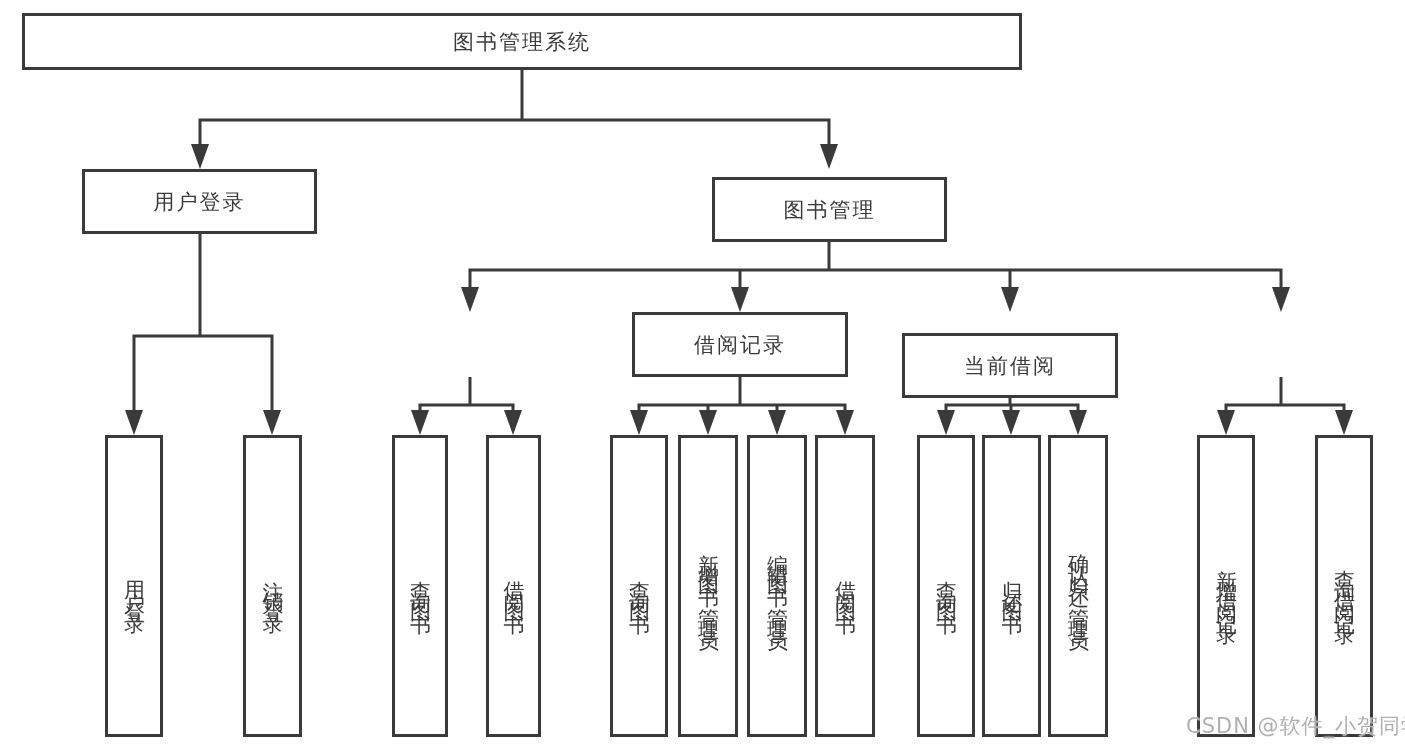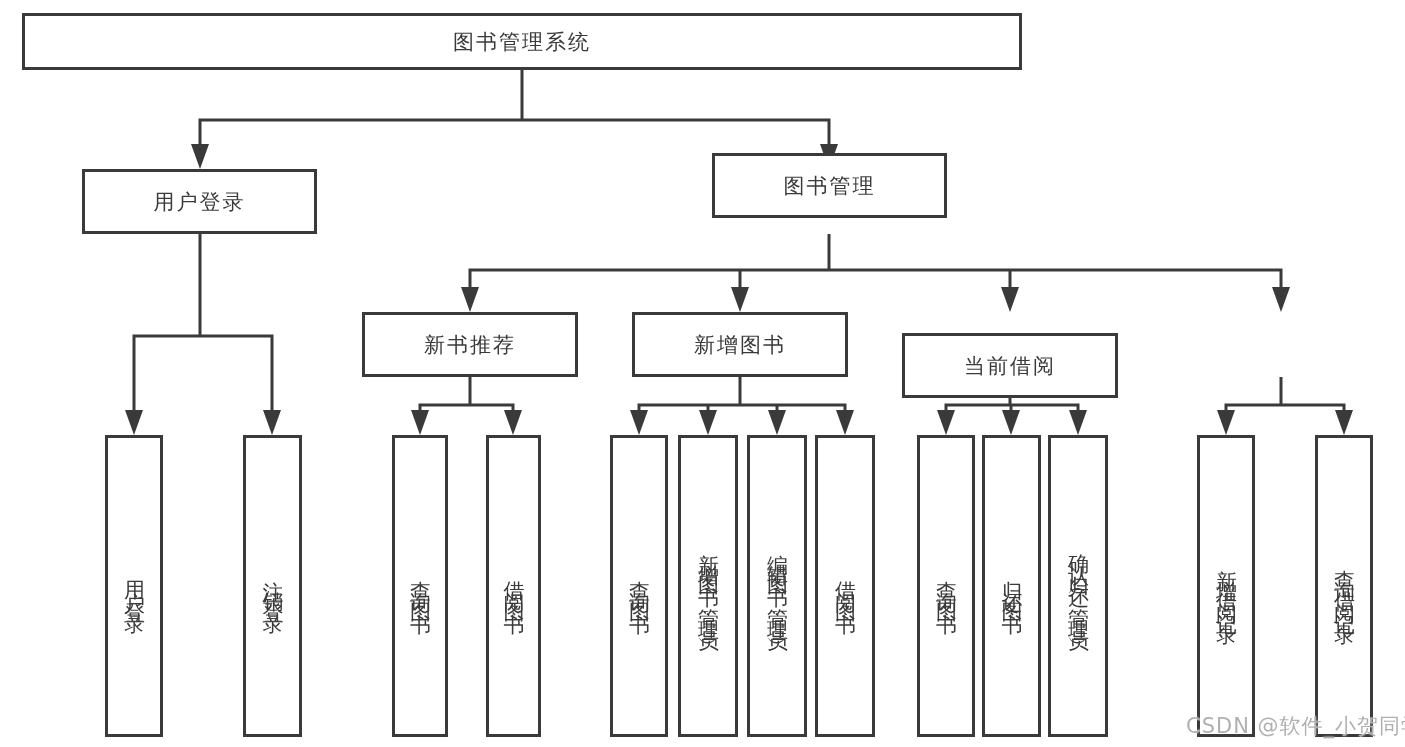--- a/index.html
+++ b/index.html
@@ -122,24 +122,23 @@
 
     <path d="M1281 377 V405"></path>
     <path d="M1226 413 V405 H1344 V413"></path>
     <polygon points="1217,410 1235,410 1226,435"></polygon>
     <polygon points="1335,410 1353,410 1344,435"></polygon>
   </svg>
 
   <div class="node" style="left:22px; top:13px; width:1000px; height:57px;">图书管理系统</div>
 
   <div class="node" style="left:82px; top:169px; width:235px; height:65px;">用户登录</div>
-  <div class="node" style="left:712px; top:153px; width:235px; height:65px;">图书管理</div>
+  <div class="node" style="left:712px; top:177px; width:235px; height:65px;">图书管理</div>
 
-  <div class="node" style="left:362px; top:312px; width:216px; height:65px;">新书推荐</div>
-  <div class="node" style="left:632px; top:312px; width:216px; height:65px;">新增图书</div>
+  <div class="node" style="left:632px; top:312px; width:216px; height:65px;">借阅记录</div>
   <div class="node" style="left:902px; top:312px; width:216px; height:65px;margin-top:21px;">当前借阅</div>
 
   <div class="node leaf" style="left:105px; width:58px;">
     <span class="vtext">用户登录</span>
   </div>
   <div class="node leaf" style="left:243px; width:59px;">
     <span class="vtext">注销登录</span>
   </div>
 
   <div class="node leaf" style="left:392px; width:56px;">

